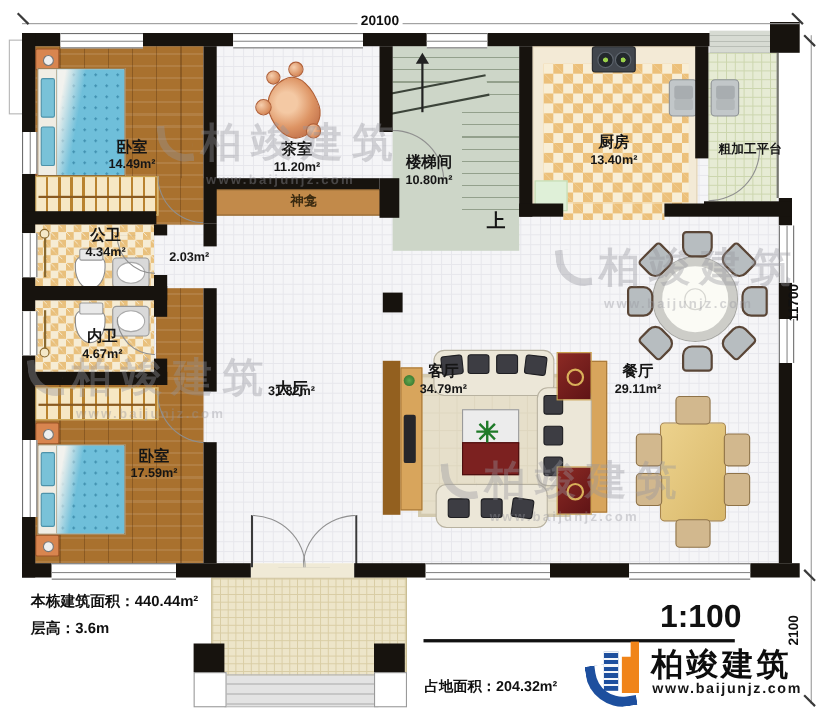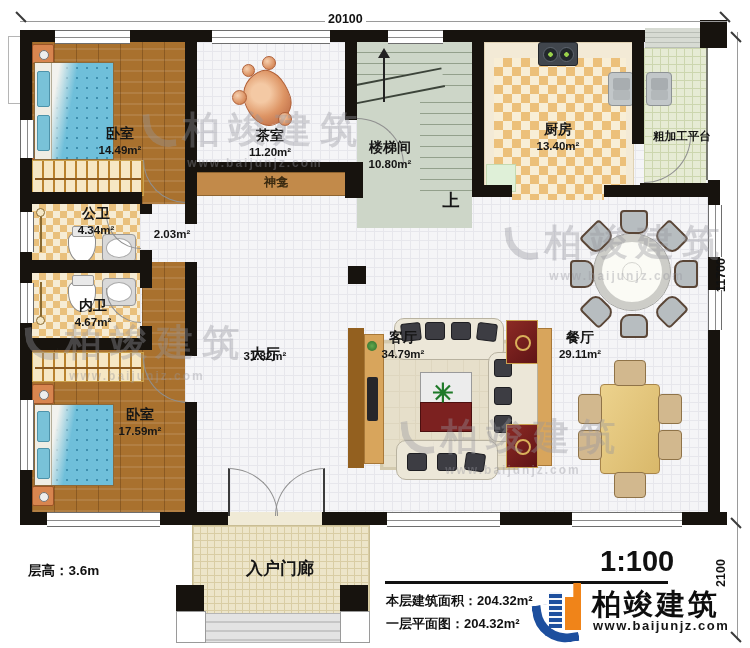--- a/index.html
+++ b/index.html
@@ -316,21 +316,20 @@
   <div class="rn n14" style="left:56px;top:298px;width:74px">内卫</div>
   <div class="rn a11" style="left:56px;top:316px;width:74px">4.67m²</div>
   <div class="rn n15" style="left:228px;top:346px;width:74px">大厅</div>
   <div class="rn a11" style="left:228px;top:350px;width:74px">31.82m²</div>
   <div class="rn n14" style="left:366px;top:330px;width:74px">客厅</div>
   <div class="rn a11" style="left:366px;top:348px;width:74px">34.79m²</div>
   <div class="rn n14" style="left:543px;top:330px;width:74px">餐厅</div>
   <div class="rn a11" style="left:543px;top:348px;width:74px">29.11m²</div>
   <div class="rn n14" style="left:103px;top:407px;width:74px">卧室</div>
   <div class="rn a11" style="left:103px;top:425px;width:74px">17.59m²</div>
-  <div class="rn" style="left:224px;top:560px;width:112px;font-size:17px">入户门廊</div>
   <div class="rn" style="left:438px;top:192px;width:26px;font-size:17px">上</div>
 
   <div class="wm" style="left:135px;top:105px;width:240px">
     <div class="wm-row">
         <span class="wm-glyph"></span>
         <span class="wm-name">柏竣建筑</span>
       </div>
     <div class="wm-url">www.baijunjz.com</div>
   </div>
   <div class="wm" style="left:492px;top:218px;width:250px">
@@ -348,26 +347,26 @@
     <div class="wm-url">www.baijunjz.com</div>
   </div>
   <div class="wm" style="left:388px;top:412px;width:250px">
     <div class="wm-row">
         <span class="wm-glyph"></span>
         <span class="wm-name">柏竣建筑</span>
       </div>
     <div class="wm-url">www.baijunjz.com</div>
   </div>
 
+  <div class="note" style="left:28px;top:538px">本栋建筑面积：440.44m²</div>
   <div class="note" style="left:28px;top:562px">层高：3.6m</div>
 
   <div class="tb-scale" style="left:600px;top:545px">1:100</div>
   <div class="tb-rule" style="left:385px;top:581px;width:283px;height:3px"></div>
-  <div class="note" style="left:386px;top:592px;font-size:13px">本层建筑面积：204.32m²</div>
-  <div class="note" style="left:386px;top:615px;font-size:13px">一层平面图：204.32m²</div>
+  <div class="note" style="left:386px;top:615px;font-size:13px">占地面积：204.32m²</div>
 
   <div class="abs" style="left:534px;top:583px;width:50px;height:52px;z-index:40">
     <i class="bi bi-swoosh"></i>
     <i class="bi bi-blue"></i>
     <i class="bi bi-orange"></i>
   </div>
   <div class="brand-name" style="left:592px;top:585px">柏竣建筑</div>
   <div class="brand-url" style="left:593px;top:618px">www.baijunjz.com</div>
 
 </div>

